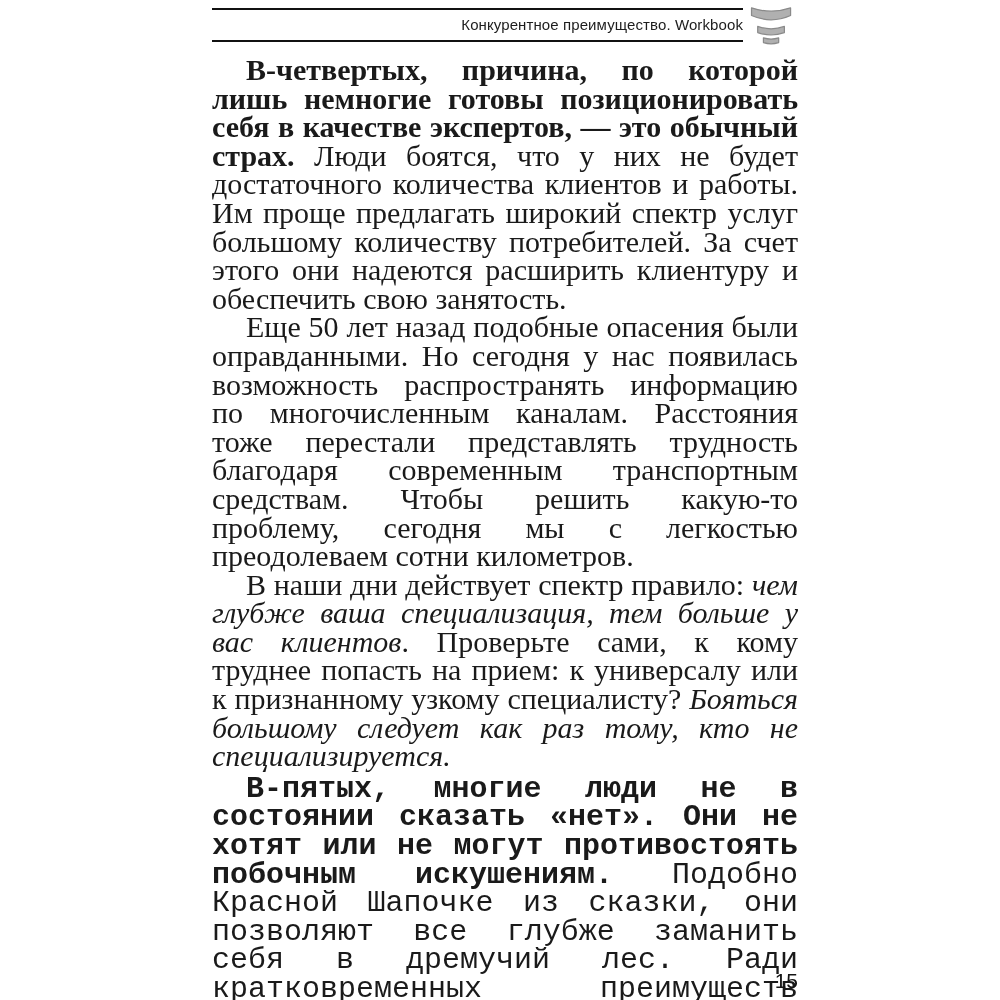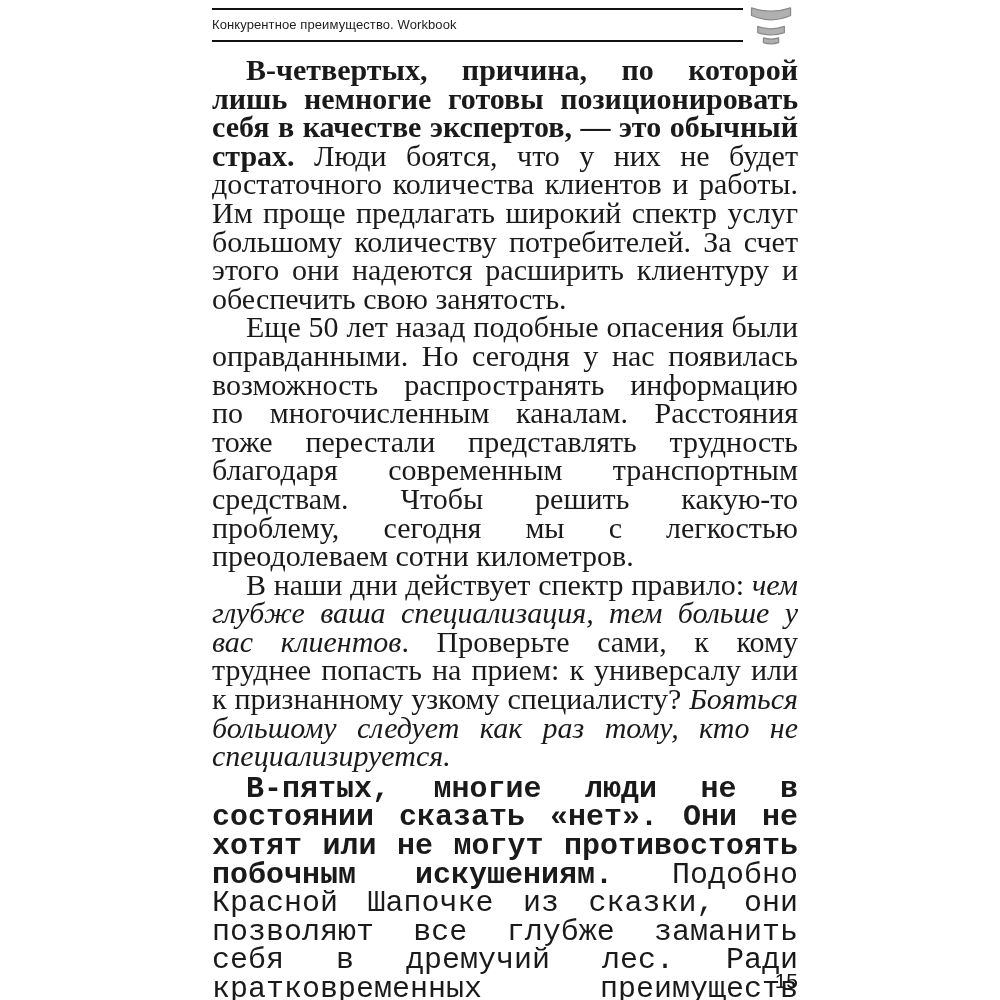--- a/index.html
+++ b/index.html
@@ -17,23 +17,23 @@
     left: 212px;
     top: 8px;
     width: 531px;
   }
   .rule {
     height: 2px;
     background: #111111;
   }
   .header-title {
     font-family: "Liberation Sans", sans-serif;
-    font-size: 13px;
+    font-size: 15px;
     line-height: 30px;
-    text-align: left;
+    text-align: right;
     color: #1d1d1d;
     letter-spacing: 0.1px;
     white-space: nowrap;
   }
   .logo {
     position: absolute;
     left: 748px;
     top: 5px;
     width: 48px;
     height: 40px;

